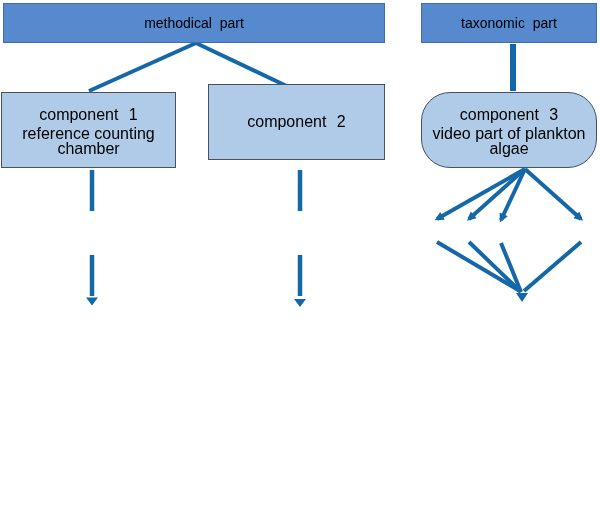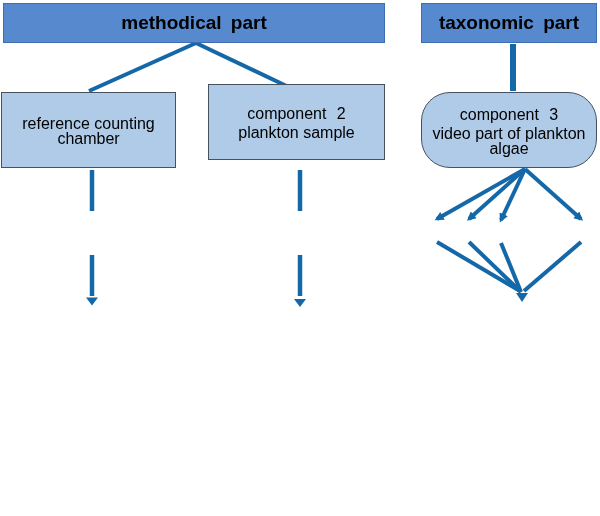--- a/index.html
+++ b/index.html
@@ -24,21 +24,21 @@
   svg.connectors .head { fill: var(--connector); stroke: none; }
   #arrowhead path { fill: var(--connector); }
   .box {
     position: absolute; z-index: 2; box-sizing: border-box;
     display: flex; align-items: center; justify-content: center;
     text-align: center; flex-direction: column;
   }
   .header-box {
     background: var(--header-fill);
     border: 1px solid var(--header-border);
-    font-weight: bold; font-size: 19px; word-spacing: 4px;
+    font-weight: normal; font-size: 14px; word-spacing: 4px;
   }
   .component-box {
     background: var(--component-fill);
     border: 1px solid var(--component-border);
   }
   .comp-title { font-size: 16px; word-spacing: 6px; line-height: 20px; }
   .comp-sub   { font-size: 16px; line-height: 15px; margin-top: 1px; }
 </style>
 </head>
 <body>
@@ -91,26 +91,26 @@
 
   <div class="box header-box" style="left:3px; top:3px; width:382px; height:40px;">
     <span>methodical part</span>
   </div>
 
   <div class="box header-box" style="left:421px; top:3px; width:176px; height:40px;">
     <span>taxonomic part</span>
   </div>
 
   <div class="box component-box" style="left:1px; top:92px; width:175px; height:76px;">
+    <span class="comp-title">component 1</span>
     <span class="comp-sub">reference counting chamber</span>
   </div>
 
   <div class="box component-box" style="left:208px; top:84px; width:177px; height:76px;">
     <span class="comp-title">component 2</span>
-    <span class="comp-sub">plankton sample</span>
   </div>
 
   <div class="box component-box" style="left:421px; top:92px; width:176px; height:76px;border-radius:29px;">
     <span class="comp-title">component 3</span>
     <span class="comp-sub">video part of plankton algae</span>
   </div>
 
 </div>
 
 </body></html>

